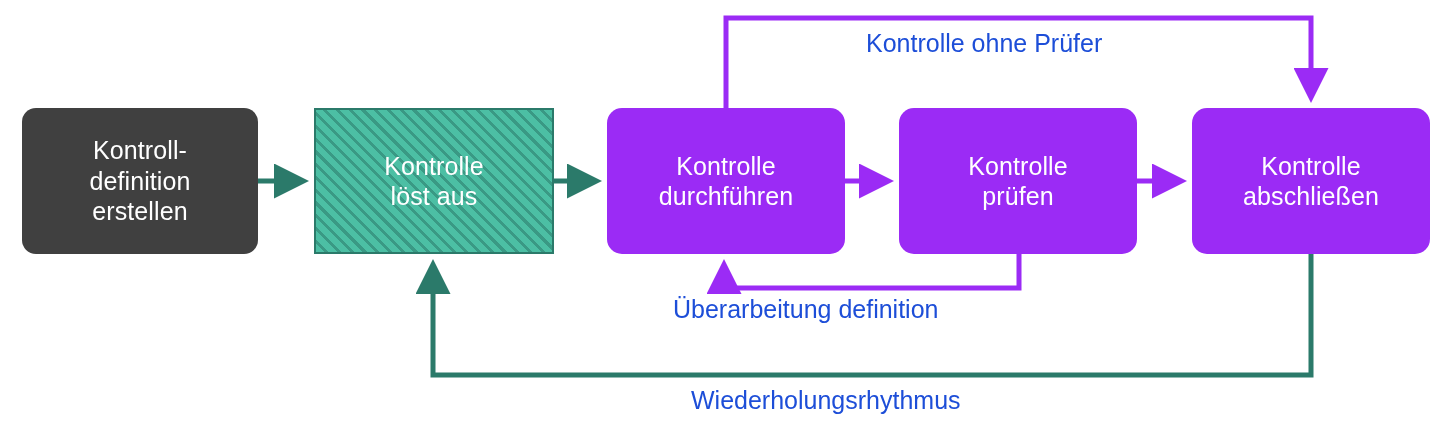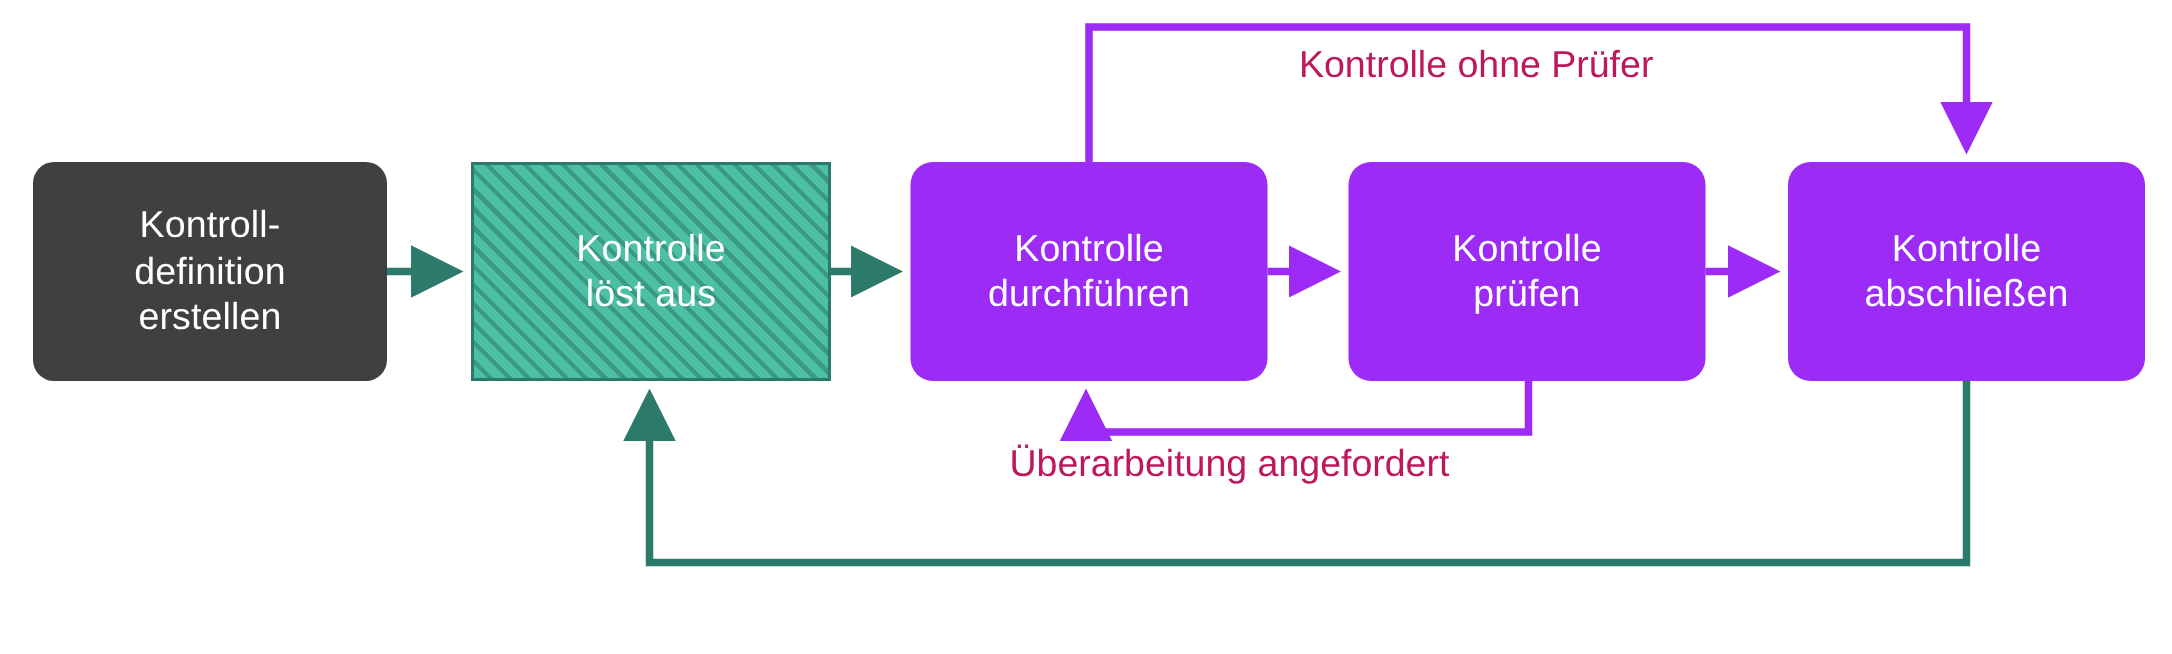--- a/index.html
+++ b/index.html
@@ -56,21 +56,21 @@
       rgba(255,255,255,0.0) 9px
     );
     box-shadow: inset 0 0 0 2px #2b7a6a;
   }
   .node-task {
     background: #9b2bf5;
     border-radius: 15px;
   }
   .edge-label {
     position: absolute;
-    color: #be185d;
+    color: #1d4ed8;
     font-size: 25px;
     line-height: 1.1;
     white-space: nowrap;
     z-index: 2;
   }
 </style>
 </head>
 <body>
 
 <div id="canvas">
@@ -111,16 +111,17 @@
 durchführen</div>
 
   <div class="node node-task" style="left:899px; top:108px; width:238px; height:146px;">Kontrolle
 prüfen</div>
 
   <div class="node node-task" style="left:1192px; top:108px; width:238px; height:146px;">Kontrolle
 abschließen</div>
 
   <div class="edge-label" style="left:866px; top:30px;">Kontrolle ohne Prüfer</div>
 
-  <div class="edge-label" style="left:673px; top:296px;">Überarbeitung angefordert</div>
+  <div class="edge-label" style="left:673px; top:296px;">Überarbeitung definition</div>
 
+  <div class="edge-label" style="left:691px; top:387px;">Wiederholungsrhythmus</div>
 
 </div>
 
 </body></html>

